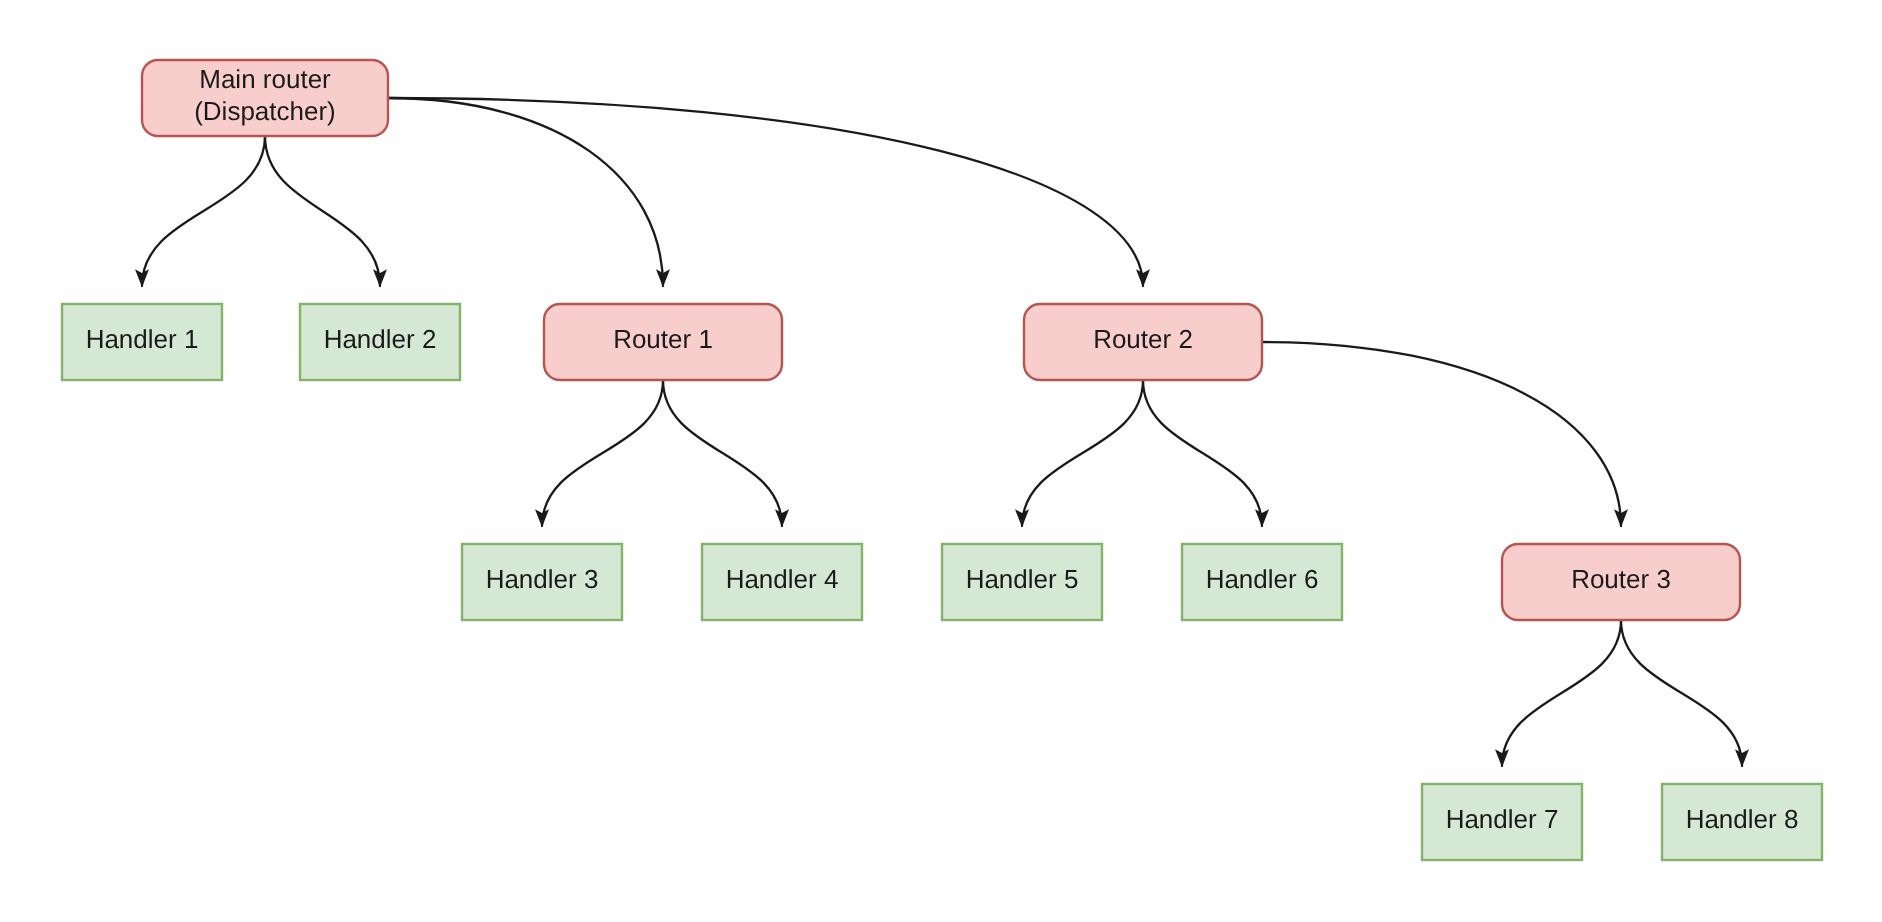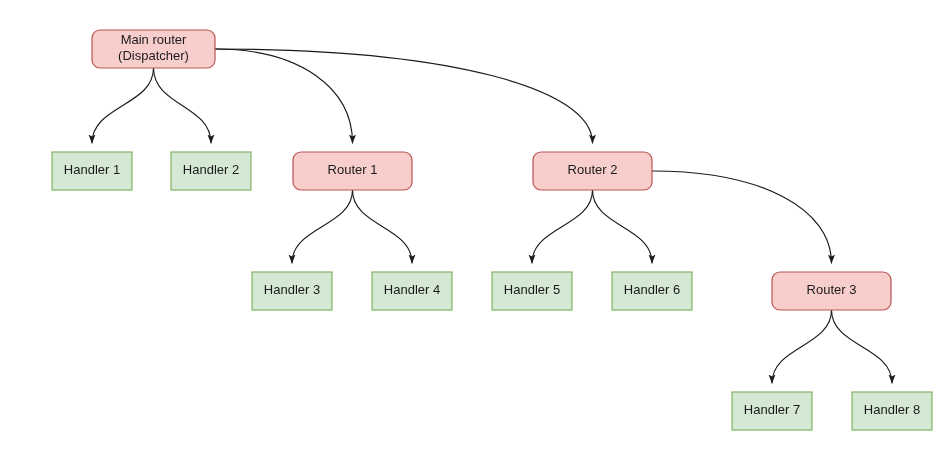--- a/index.html
+++ b/index.html
@@ -11,21 +11,20 @@
     width: 941px;
     height: 461px;
     font-family: "Liberation Sans", sans-serif;
     overflow: hidden;
   }
   #diagram-root {
     position: relative;
     width: 759px;
     height: 461px;
     background: #ffffff;
-    margin-left: 21px;
   }
   svg#flow-svg {
     display: block;
     width: 941px;
     height: 461px;
   }
   .node-shape {
     stroke-width: 1.2;
   }
   .node-label {

